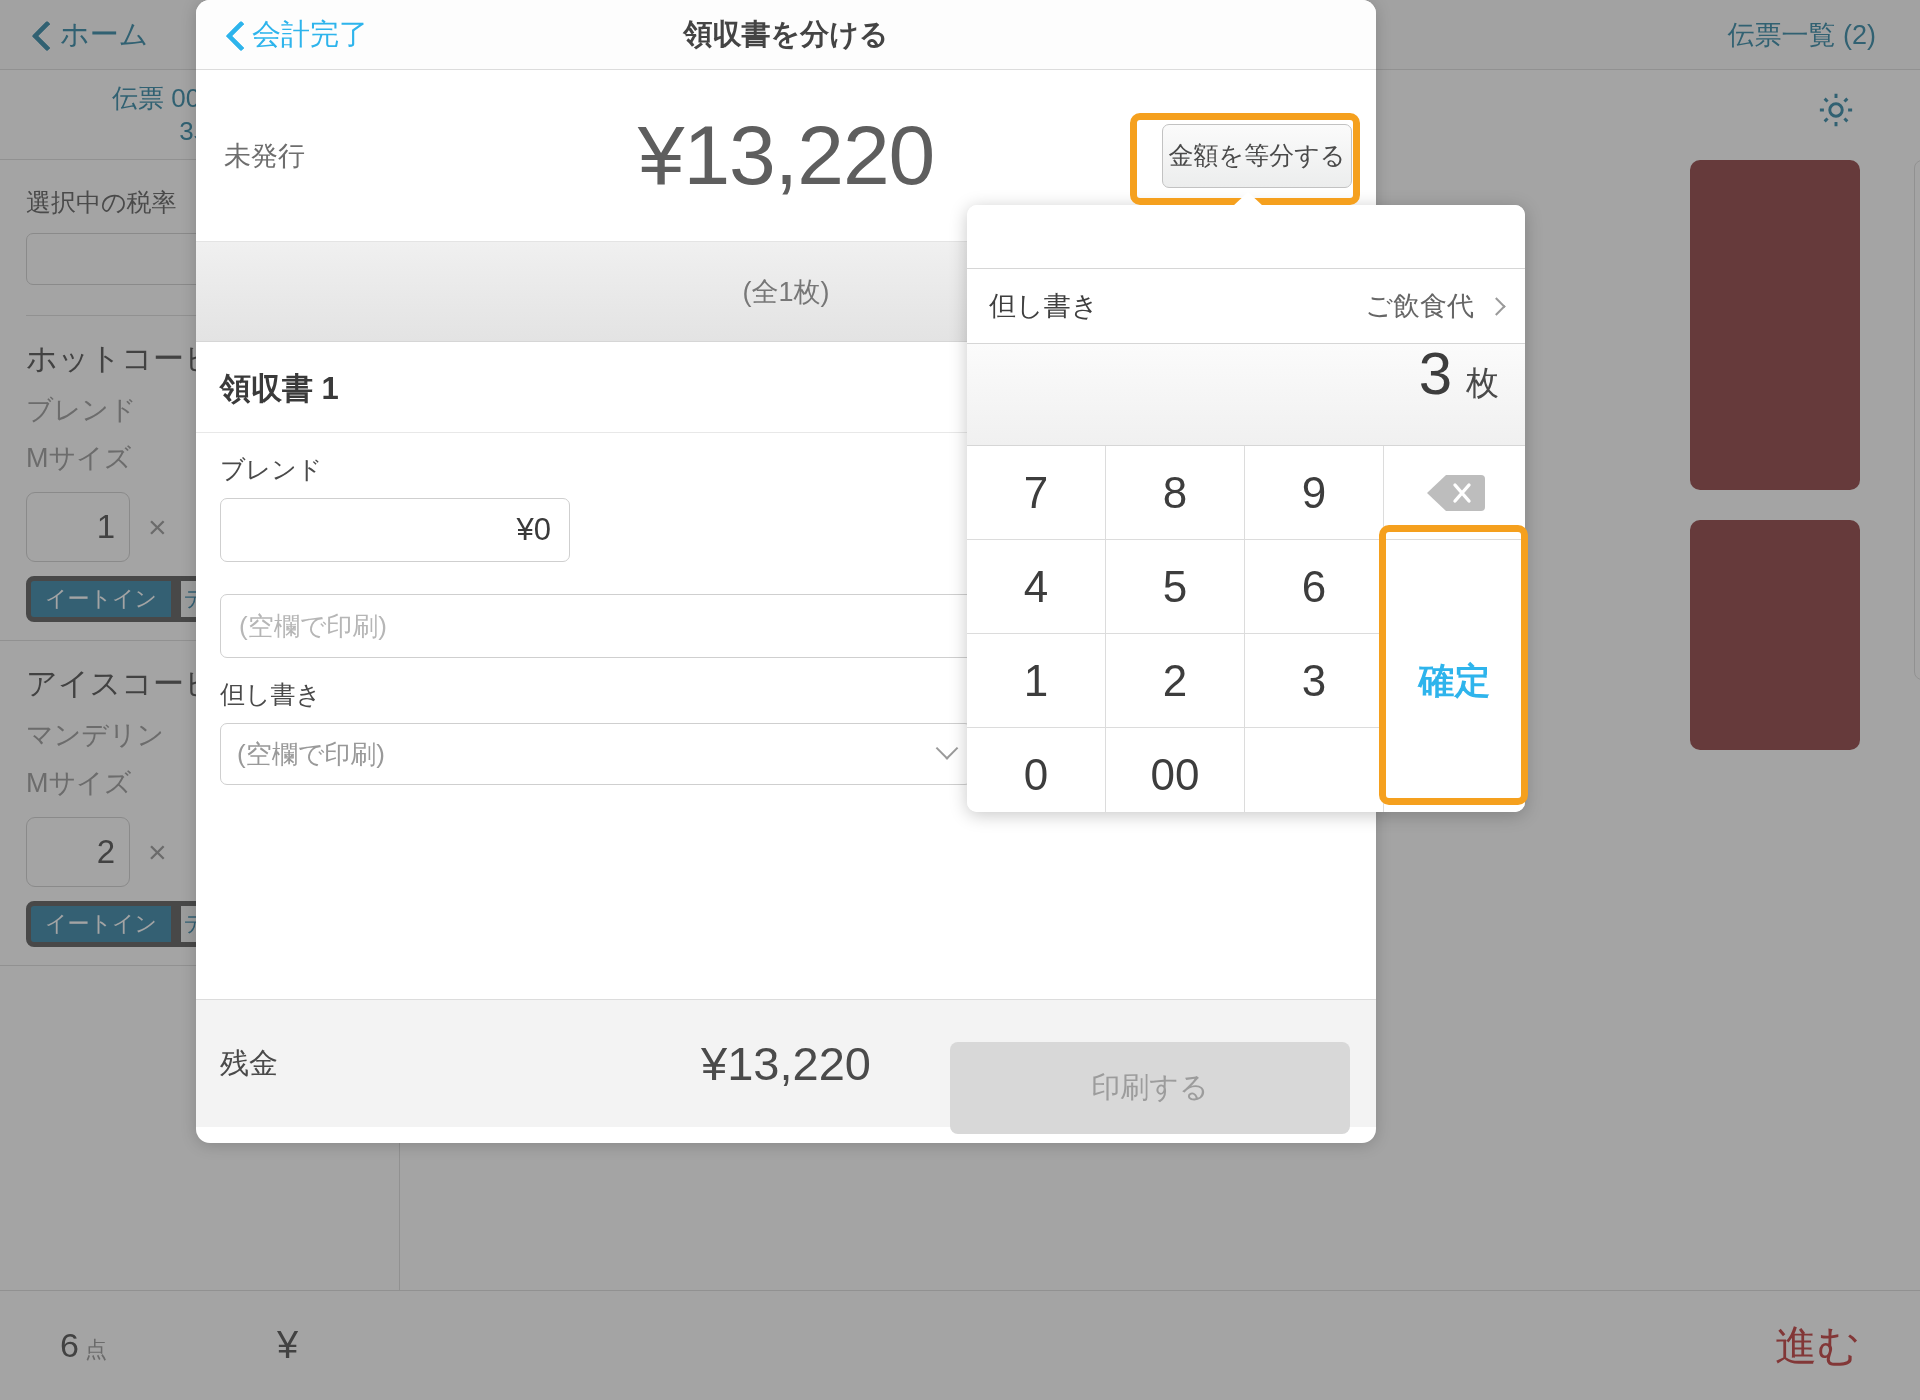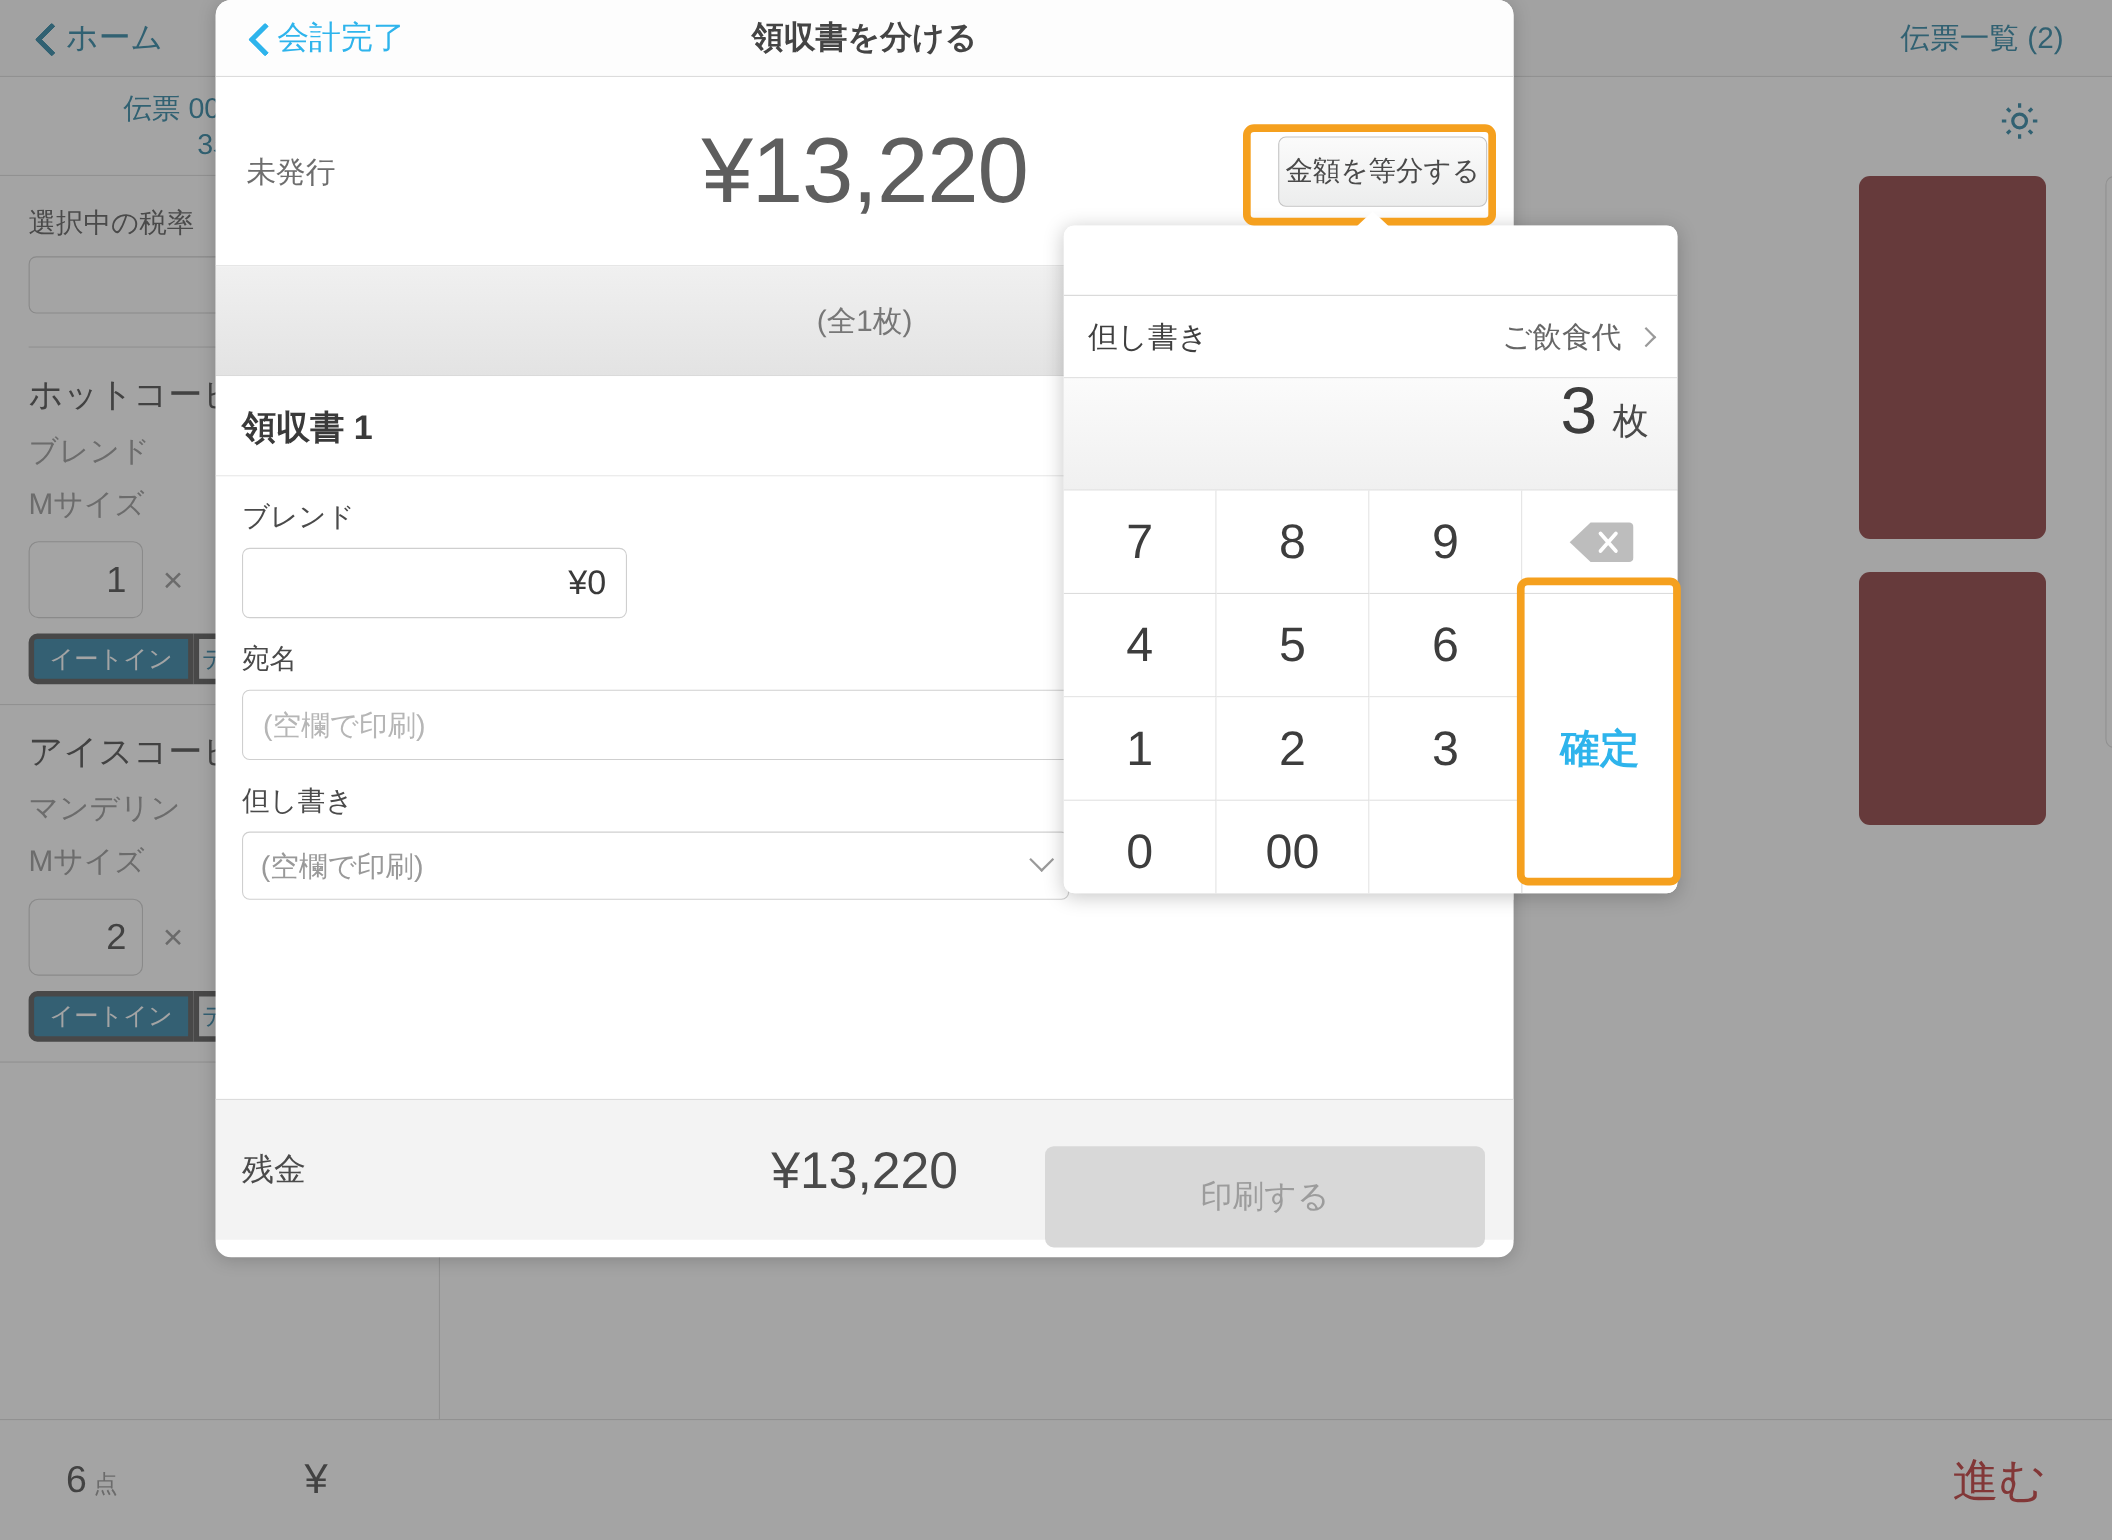--- a/index.html
+++ b/index.html
@@ -400,24 +400,20 @@
       <div class="receipt-title">領収書 1</div>
 
       <div class="field">
         <div class="field-label-row">
           <div class="field-label">ブレンド</div>
         </div>
         <div class="input-box amount">¥0</div>
       </div>
 
       <div class="field">
-        <div class="field-label-row">
-          <div class="field-label">宛名</div>
-          <div class="field-link">顧客情報を宛名として設定</div>
-        </div>
         <div class="input-box addr">
           <span class="addr-ph">(空欄で印刷)</span>
           <span class="addr-suffix">様</span>
         </div>
       </div>
 
       <div class="field">
         <div class="field-label-row">
           <div class="field-label">但し書き</div>
         </div>

